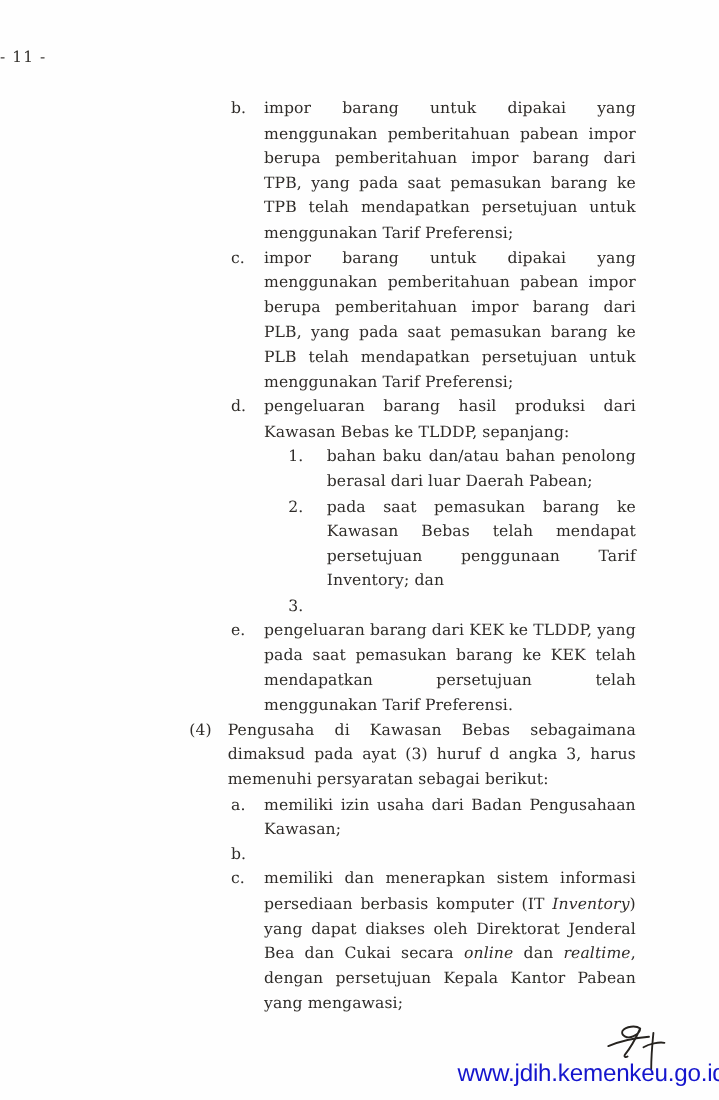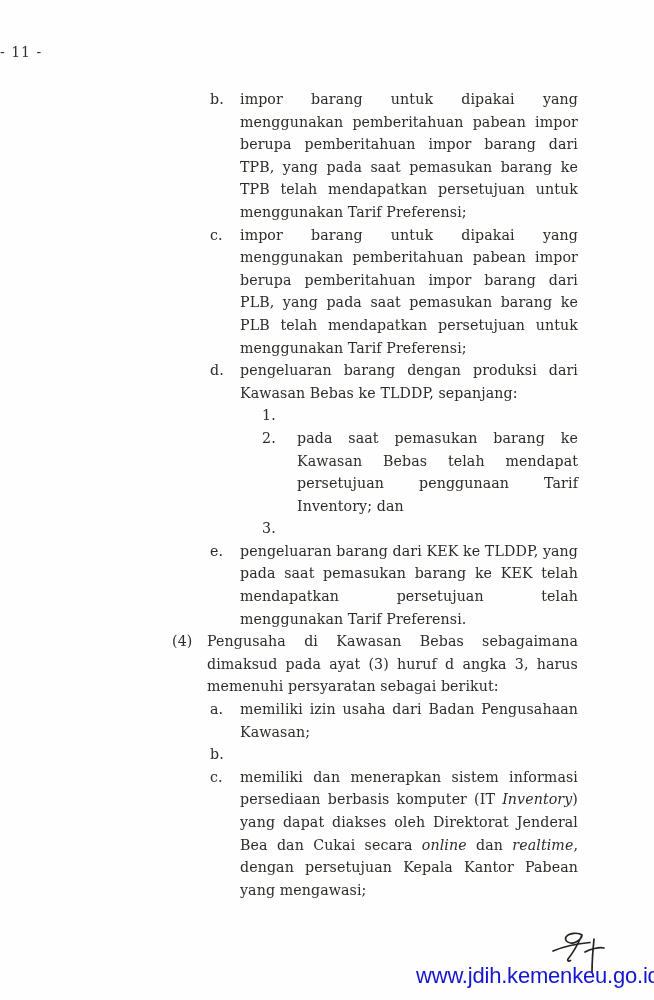--- a/index.html
+++ b/index.html
@@ -55,24 +55,25 @@
       <div class="block level-letter">
         <span class="marker">b.</span>
         <div class="btext"><span>impor barang untuk dipakai yang menggunakan pemberitahuan pabean impor berupa pemberitahuan impor barang dari TPB, yang pada saat pemasukan barang ke TPB telah mendapatkan persetujuan untuk menggunakan Tarif Preferensi;</span></div>
       </div>
       <div class="block level-letter">
         <span class="marker">c.</span>
         <div class="btext"><span>impor barang untuk dipakai yang menggunakan pemberitahuan pabean impor berupa pemberitahuan impor barang dari PLB, yang pada saat pemasukan barang ke PLB telah mendapatkan persetujuan untuk menggunakan Tarif Preferensi;</span></div>
       </div>
       <div class="block level-letter">
         <span class="marker">d.</span>
-        <div class="btext"><span>pengeluaran barang dengan produksi dari Kawasan Bebas ke TLDDP, sepanjang:</span></div>
+        <div class="btext"><span>pengeluaran barang hasil produksi dari Kawasan Bebas ke TLDDP, sepanjang:</span></div>
       </div>
       <div class="block level-number">
         <span class="marker">1.</span>
+        <div class="btext"><span>bahan baku dan/atau bahan penolong berasal dari luar Daerah Pabean;</span></div>
       </div>
       <div class="block level-number">
         <span class="marker">2.</span>
         <div class="btext"><span>pada saat pemasukan barang ke Kawasan Bebas telah mendapat persetujuan penggunaan Tarif Inventory; dan</span></div>
       </div>
       <div class="block level-number">
         <span class="marker">3.</span>
       </div>
       <div class="block level-letter">
         <span class="marker">e.</span>

